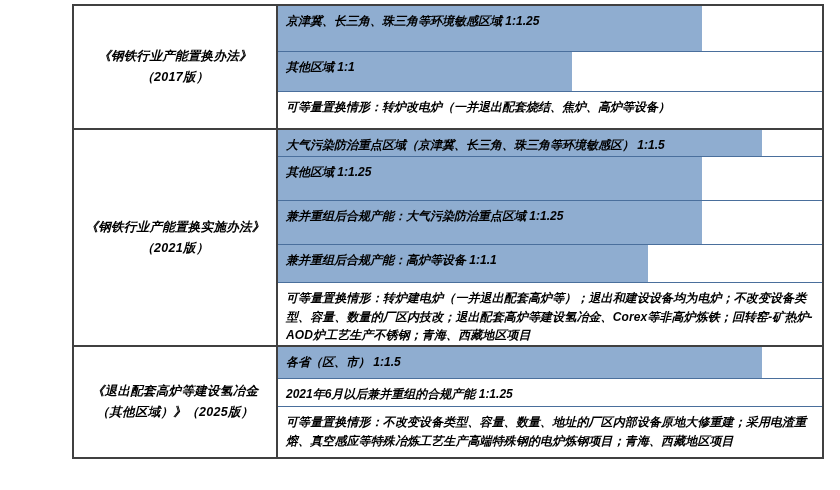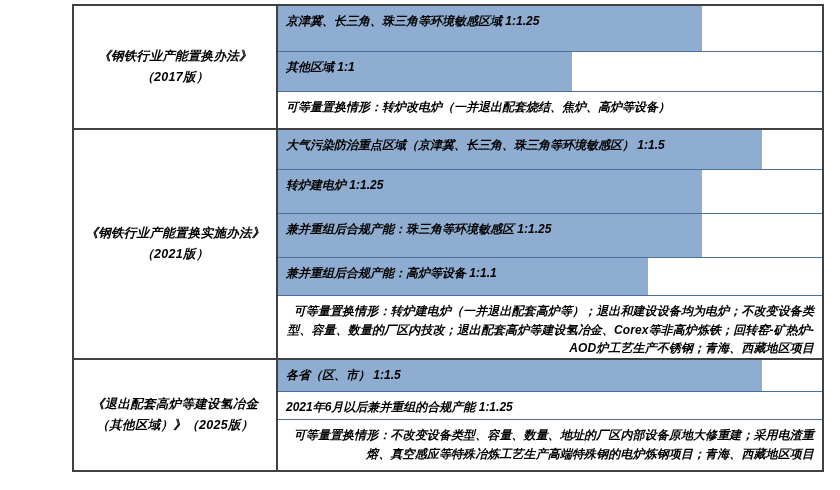--- a/index.html
+++ b/index.html
@@ -70,21 +70,20 @@
     font-weight: bold;
     font-style: italic;
     line-height: 1.55;
     padding: 6px 8px;
     box-sizing: border-box;
     white-space: nowrap;
   }
   .txt.wrap {
     white-space: normal;
     letter-spacing: 0.1px;
-    text-align: right;
   }
   .note .txt {
     font-weight: bold;
     font-style: italic;
   }
 </style>
 </head>
 <body>
 
 <div class="sheet">
@@ -109,31 +108,31 @@
           </div>
         </td>
       </tr>
 
       <tr>
         <td class="label">
           <div>《钢铁行业产能置换实施办法》</div>
           <div>（2021版）</div>
         </td>
         <td class="rows">
-          <div class="subrow" style="height:40px">
+          <div class="subrow" style="height:27px">
             <div class="bar" style="width:89%"></div>
             <div class="txt">大气污染防治重点区域（京津冀、长三角、珠三角等环境敏感区） 1:1.5</div>
           </div>
           <div class="subrow" style="height:44px">
             <div class="bar" style="width:78%"></div>
-            <div class="txt">转炉建电炉 1:1.25</div>
+            <div class="txt">其他区域 1:1.25</div>
           </div>
           <div class="subrow" style="height:44px">
             <div class="bar" style="width:78%"></div>
-            <div class="txt">兼并重组后合规产能：珠三角等环境敏感区 1:1.25</div>
+            <div class="txt">兼并重组后合规产能：大气污染防治重点区域 1:1.25</div>
           </div>
           <div class="subrow" style="height:38px">
             <div class="bar" style="width:68%"></div>
             <div class="txt">兼并重组后合规产能：高炉等设备 1:1.1</div>
           </div>
           <div class="subrow note" style="height:62px">
             <div class="txt wrap">可等量置换情形：转炉建电炉（一并退出配套高炉等）；退出和建设设备均为电炉；不改变设备类型、容量、数量的厂区内技改；退出配套高炉等建设氢冶金、Corex等非高炉炼铁；回转窑-矿热炉-AOD炉工艺生产不锈钢；青海、西藏地区项目</div>
           </div>
         </td>
       </tr>

